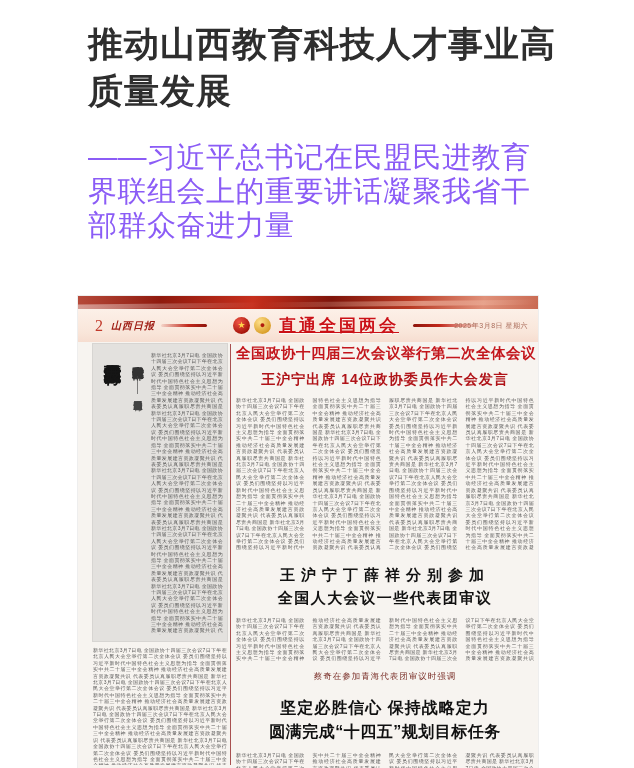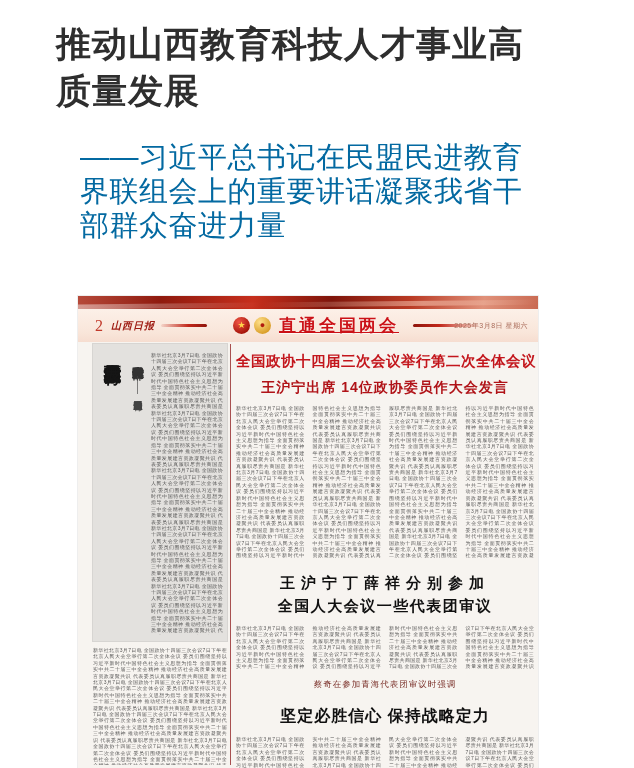--- a/index.html
+++ b/index.html
@@ -1,25 +1,25 @@
 <!DOCTYPE html>
 <html><head>
 <meta charset="utf-8">
 <style>
   html,body{margin:0;padding:0;}
   body{width:634px;height:768px;overflow:hidden;background:#ffffff;
        font-family:"Liberation Sans",sans-serif;position:relative;}
   .app{position:absolute;inset:0;background:#fff;}
 
   
-  .hdr{padding:20px 60px 0 56px;}
+  .hdr{padding:20px 60px 0 88px;}
   .title{font-size:35px;line-height:47px;font-weight:600;color:#2e2e2e;
          letter-spacing:1px;width:470px;}
   .subtitle{margin-top:26px;font-size:29px;line-height:34px;font-weight:500;
-            color:#0369a1;width:470px;letter-spacing:0.5px;margin-left:24px;}
+            color:#8b5cf6;width:470px;letter-spacing:0.5px;}
   .meta{margin-top:12px;font-family:"Liberation Serif",serif;font-size:17px;
         color:#9a9a9a;display:flex;gap:22px;}
 
   
   .paper{position:absolute;left:78px;top:296px;width:460px;height:472px;
          background:#f7f4f0;overflow:hidden;box-shadow:0 0 0 1px #eee;}
   .waveband{position:relative;height:13px;overflow:hidden;
      background:linear-gradient(100deg,#b64a3a 0%,#8f1a0e 18%,#c62f1d 38%,#7e150b 55%,#b93a24 72%,#e0917a 88%,#c96a52 100%);}
   .waveband:after{content:"";position:absolute;left:0;right:0;top:6px;height:5px;
      background:linear-gradient(100deg,rgba(255,255,255,.45),rgba(255,255,255,0) 40%,rgba(255,220,200,.5) 75%,rgba(255,255,255,0));
@@ -57,21 +57,21 @@
   .vsub{writing-mode:vertical-lr;flex:none;margin-left:4px;height:100%;}
   .vkick{display:inline-block;font-size:11.5px;font-weight:bold;color:#333;line-height:15px;margin-top:6px;}
   .vline{display:inline-block;font-size:9px;color:#444;line-height:12px;margin-top:14px;}
   .mini{font-size:5px;line-height:6.4px;color:#4a4a4a;text-align:justify;
      overflow:hidden;word-break:break-all;letter-spacing:.3px;opacity:.9;}
   .grayblk .mini{flex:1;margin-left:4px;height:100%;}
   .leftbottom{margin-top:6px;height:118px;}
 
   
   .a1-head{color:#c3161c;font-weight:bold;font-size:14.5px;letter-spacing:.5px;
-     margin-top:8px;white-space:nowrap;}
+     margin-top:0;white-space:nowrap;}
   .a1-sub{color:#b01318;font-weight:bold;font-size:14px;margin-top:8px;letter-spacing:1px;}
   .cols{column-gap:8px;text-align:justify;margin-top:8px;}
   .c4{column-count:4;}
   .a1-text{height:156px;}
   .a2{margin-top:10px;}
   .a2-l1{color:#101010;font-weight:bold;font-size:15px;letter-spacing:6px;line-height:23px;}
   .a2-l2{color:#101010;font-weight:bold;font-size:15px;letter-spacing:1.5px;line-height:23px;}
   .a2-text{height:46px;}
   .a3{margin-top:8px;}
   .a3-kick{color:#7a2f28;font-size:8.5px;letter-spacing:1px;}
@@ -128,19 +128,20 @@
           <div class="mini cols c4 a1-text">新华社北京3月7日电 全国政协十四届三次会议7日下午在北京人民大会堂举行第二次全体会议 委员们围绕坚持以习近平新时代中国特色社会主义思想为指导 全面贯彻落实中共二十届三中全会精神 推动经济社会高质量发展建言资政凝聚共识 代表委员认真履职尽责共商国是 新华社北京3月7日电 全国政协十四届三次会议7日下午在北京人民大会堂举行第二次全体会议 委员们围绕坚持以习近平新时代中国特色社会主义思想为指导 全面贯彻落实中共二十届三中全会精神 推动经济社会高质量发展建言资政凝聚共识 代表委员认真履职尽责共商国是 新华社北京3月7日电 全国政协十四届三次会议7日下午在北京人民大会堂举行第二次全体会议 委员们围绕坚持以习近平新时代中国特色社会主义思想为指导 全面贯彻落实中共二十届三中全会精神 推动经济社会高质量发展建言资政凝聚共识 代表委员认真履职尽责共商国是 新华社北京3月7日电 全国政协十四届三次会议7日下午在北京人民大会堂举行第二次全体会议 委员们围绕坚持以习近平新时代中国特色社会主义思想为指导 全面贯彻落实中共二十届三中全会精神 推动经济社会高质量发展建言资政凝聚共识 代表委员认真履职尽责共商国是 新华社北京3月7日电 全国政协十四届三次会议7日下午在北京人民大会堂举行第二次全体会议 委员们围绕坚持以习近平新时代中国特色社会主义思想为指导 全面贯彻落实中共二十届三中全会精神 推动经济社会高质量发展建言资政凝聚共识 代表委员认真履职尽责共商国是 新华社北京3月7日电 全国政协十四届三次会议7日下午在北京人民大会堂举行第二次全体会议 委员们围绕坚持以习近平新时代中国特色社会主义思想为指导 全面贯彻落实中共二十届三中全会精神 推动经济社会高质量发展建言资政凝聚共识 代表委员认真履职尽责共商国是 新华社北京3月7日电 全国政协十四届三次会议7日下午在北京人民大会堂举行第二次全体会议 委员们围绕坚持以习近平新时代中国特色社会主义思想为指导 全面贯彻落实中共二十届三中全会精神 推动经济社会高质量发展建言资政凝聚共识 代表委员认真履职尽责共商国是 新华社北京3月7日电 全国政协十四届三次会议7日下午在北京人民大会堂举行第二次全体会议 委员们围绕坚持以习近平新时代中国特色社会主义思想为指导 全面贯彻落实中共二十届三中全会精神 推动经济社会高质量发展建言资政凝聚共识 代表委员认真履职尽责共商国是 新华社北京3月7日电 全国政协十四届三次会议7日下午在北京人民大会堂举行第二次全体会议 委员们围绕坚持以习近平新时代中国特色社会主义思想为指导 全面贯彻落实中共二十届三中全会精神 推动经济社会高质量发展建言资政凝聚共识 代表委员认真履职尽责共商国是 新华社北京3月7日电 全国政协十四届三次会议7日下午在北京人民大会堂举行第二次全体会议 委员们围绕坚持以习近平新时代中国特色社会主义思想为指导 全面贯彻落实中共二十届三中全会精神 推动经济社会高质量发展建言资政凝聚共识 代表委员认真履职尽责共商国是 新华社北京3月7日电 全国政协十四届三次会议7日下午在北京人民大会堂举行第二次全体会议 委员们围绕坚持以习近平新时代中国特色社会主义思想为指导 全面贯彻落实中共二十届三中全会精神 推动经济社会高质量发展建言资政凝聚共识 代表委员认真履职尽责共商国是 新华社北京3月7日电 全国政协十四届三次会议7日下午在北京人民大会堂举行第二次全体会议 委员们围绕坚持以习近平新时代中国特色社会主义思想为指导 全面贯彻落实中共二十届三中全会精神 推动经济社会高质量发展建言资政凝聚共识 代表委员认真履职尽责共商国是 新华社北京3月7日电 全国政协十四届三次会议7日下午在北京人民大会堂举行第二次全体会议 委员们围绕坚持以习近平新时代中国特色社会主义思想为指导 全面贯彻落实中共二十届三中全会精神 推动经济社会高质量发展建言资政凝聚共识 代表委员认真履职尽责共商国是 新华社北京3月7日电 全国政协十四届三次会议7日下午在北京人民大会堂举行第二次全体会议 委员们围绕坚持以习近平新时代中国特色社会主义思想为指导 全面贯彻落实中共二十届三中全会精神 推动经济社会高质量发展建言资政凝聚共识 代表委员认真履职尽责共商国是 新华社北京3月7日电 全国政协十四届三次会议7日下午在北京人民大会堂举行第二次全体会议 委员们围绕坚持以习近平新时代中国特色社会主义思想为指导 全面贯彻落实中共二十届三中全会精神 推动经济社会高质量发展建言资政凝聚共识 代表委员认真履职尽责共商国是 新华社北京3月7日电 全国政协十四届三次会议7日下午在北京人民大会堂举行第二次全体会议 委员们围绕坚持以习近平新时代中国特色社会主义思想为指导 全面贯彻落实中共二十届三中全会精神 推动经济社会高质量发展建言资政凝聚共识 代表委员认真履职尽责共商国是 新华社北京3月7日电 全国政协十四届三次会议7日下午在北京人民大会堂举行第二次全体会议 委员们围绕坚持以习近平新时代中国特色社会主义思想为指导 全面贯彻落实中共二十届三中全会精神 推动经济社会高质量发展建言资政凝聚共识 代表委员认真履职尽责共商国是 新华社北京3月7日电 全国政协十四届三次会议7日下午在北京人民大会堂举行第二次全体会议 委员们围绕坚持以习近平新时代中国特色社会主义思想为指导 全面贯彻落实中共二十届三中全会精神 推动经济社会高质量发展建言资政凝聚共识 代表委员认真履职尽责共商国是 新华社北京3月7日电 全国政协十四届三次会议7日下午在北京人民大会堂举行第二次全体会议 委员们围绕坚持以习近平新时代中国特色社会主义思想为指导 全面贯彻落实中共二十届三中全会精神 推动经济社会高质量发展建言资政凝聚共识 代表委员认真履职尽责共商国是 新华社北京3月7日电 全国政协十四届三次会议7日下午在北京人民大会堂举行第二次全体会议 委员们围绕坚持以习近平新时代中国特色社会主义思想为指导 全面贯彻落实中共二十届三中全会精神 推动经济社会高质量发展建言资政凝聚共识 代表委员认真履职尽责共商国是 新华社北京3月7日电 全国政协十四届三次会议7日下午在北京人民大会堂举行第二次全体会议 委员们围绕坚持以习近平新时代中国特色社会主义思想为指导 全面贯彻落实中共二十届三中全会精神 推动经济社会高质量发展建言资政凝聚共识 代表委员认真履职尽责共商国是 新华社北京3月7日电 全国政协十四届三次会议7日下午在北京人民大会堂举行第二次全体会议 委员们围绕坚持以习近平新时代中国特色社会主义思想为指导 全面贯彻落实中共二十届三中全会精神 推动经济社会高质量发展建言资政凝聚共识 代表委员认真履职尽责共商国是 新华社北京3月7日电 全国政协十四届三次会议7日下午在北京人民大会堂举行第二次全体会议 委员们围绕坚持以习近平新时代中国特色社会主义思想为指导 全面贯彻落实中共二十届三中全会精神 推动经济社会高质量发展建言资政凝聚共识 代表委员认真履职尽责共商国是 新华社北京3月7日电 全国政协十四届三次会议7日下午在北京人民大会堂举行第二次全体会议 委员们围绕坚持以习近平新时代中国特色社会主义思想为指导 全面贯彻落实中共二十届三中全会精神 推动经济社会高质量发展建言资政凝聚共识 代表委员认真履职尽责共商国是 新华社北京3月7日电 全国政协十四届三次会议7日下午在北京人民大会堂举行第二次全体会议 委员们围绕坚持以习近平新时代中国特色社会主义思想为指导 全面贯彻落实中共二十届三中全会精神 推动经济社会高质量发展建言资政凝聚共识 代表委员认真履职尽责共商国是 新华社北京3月7日电 全国政协十四届三次会议7日下午在北京人民大会堂举行第二次全体会议 委员们围绕坚持以习近平新时代中国特色社会主义思想为指导 全面贯彻落实中共二十届三中全会精神 推动经济社会高质量发展建言资政凝聚共识 代表委员认真履职尽责共商国是 新华社北京3月7日电 全国政协十四届三次会议7日下午在北京人民大会堂举行第二次全体会议 委员们围绕坚持以习近平新时代中国特色社会主义思想为指导 全面贯彻落实中共二十届三中全会精神 推动经济社会高质量发展建言资政凝聚共识 代表委员认真履职尽责共商国是 新华社北京3月7日电 全国政协十四届三次会议7日下午在北京人民大会堂举行第二次全体会议 委员们围绕坚持以习近平新时代中国特色社会主义思想为指导 全面贯彻落实中共二十届三中全会精神 推动经济社会高质量发展建言资政凝聚共识 代表委员认真履职尽责共商国是 新华社北京3月7日电 全国政协十四届三次会议7日下午在北京人民大会堂举行第二次全体会议 委员们围绕坚持以习近平新时代中国特色社会主义思想为指导 全面贯彻落实中共二十届三中全会精神 推动经济社会高质量发展建言资政凝聚共识 代表委员认真履职尽责共商国是 新华社北京3月7日电 全国政协十四届三次会议7日下午在北京人民大会堂举行第二次全体会议 委员们围绕坚持以习近平新时代中国特色社会主义思想为指导 全面贯彻落实中共二十届三中全会精神 推动经济社会高质量发展建言资政凝聚共识 代表委员认真履职尽责共商国是 </div>
         </div>
         <div class="a2">
           <div class="a2-l1">王沪宁丁薛祥分别参加</div>
           <div class="a2-l2">全国人大会议一些代表团审议</div>
           <div class="mini cols c4 a2-text">新华社北京3月7日电 全国政协十四届三次会议7日下午在北京人民大会堂举行第二次全体会议 委员们围绕坚持以习近平新时代中国特色社会主义思想为指导 全面贯彻落实中共二十届三中全会精神 推动经济社会高质量发展建言资政凝聚共识 代表委员认真履职尽责共商国是 新华社北京3月7日电 全国政协十四届三次会议7日下午在北京人民大会堂举行第二次全体会议 委员们围绕坚持以习近平新时代中国特色社会主义思想为指导 全面贯彻落实中共二十届三中全会精神 推动经济社会高质量发展建言资政凝聚共识 代表委员认真履职尽责共商国是 新华社北京3月7日电 全国政协十四届三次会议7日下午在北京人民大会堂举行第二次全体会议 委员们围绕坚持以习近平新时代中国特色社会主义思想为指导 全面贯彻落实中共二十届三中全会精神 推动经济社会高质量发展建言资政凝聚共识 代表委员认真履职尽责共商国是 新华社北京3月7日电 全国政协十四届三次会议7日下午在北京人民大会堂举行第二次全体会议 委员们围绕坚持以习近平新时代中国特色社会主义思想为指导 全面贯彻落实中共二十届三中全会精神 推动经济社会高质量发展建言资政凝聚共识 代表委员认真履职尽责共商国是 新华社北京3月7日电 全国政协十四届三次会议7日下午在北京人民大会堂举行第二次全体会议 委员们围绕坚持以习近平新时代中国特色社会主义思想为指导 全面贯彻落实中共二十届三中全会精神 推动经济社会高质量发展建言资政凝聚共识 代表委员认真履职尽责共商国是 新华社北京3月7日电 全国政协十四届三次会议7日下午在北京人民大会堂举行第二次全体会议 委员们围绕坚持以习近平新时代中国特色社会主义思想为指导 全面贯彻落实中共二十届三中全会精神 推动经济社会高质量发展建言资政凝聚共识 代表委员认真履职尽责共商国是 新华社北京3月7日电 全国政协十四届三次会议7日下午在北京人民大会堂举行第二次全体会议 委员们围绕坚持以习近平新时代中国特色社会主义思想为指导 全面贯彻落实中共二十届三中全会精神 推动经济社会高质量发展建言资政凝聚共识 代表委员认真履职尽责共商国是 新华社北京3月7日电 全国政协十四届三次会议7日下午在北京人民大会堂举行第二次全体会议 委员们围绕坚持以习近平新时代中国特色社会主义思想为指导 全面贯彻落实中共二十届三中全会精神 推动经济社会高质量发展建言资政凝聚共识 代表委员认真履职尽责共商国是 新华社北京3月7日电 全国政协十四届三次会议7日下午在北京人民大会堂举行第二次全体会议 委员们围绕坚持以习近平新时代中国特色社会主义思想为指导 全面贯彻落实中共二十届三中全会精神 推动经济社会高质量发展建言资政凝聚共识 代表委员认真履职尽责共商国是 新华社北京3月7日电 全国政协十四届三次会议7日下午在北京人民大会堂举行第二次全体会议 委员们围绕坚持以习近平新时代中国特色社会主义思想为指导 全面贯彻落实中共二十届三中全会精神 推动经济社会高质量发展建言资政凝聚共识 代表委员认真履职尽责共商国是 新华社北京3月7日电 全国政协十四届三次会议7日下午在北京人民大会堂举行第二次全体会议 委员们围绕坚持以习近平新时代中国特色社会主义思想为指导 全面贯彻落实中共二十届三中全会精神 推动经济社会高质量发展建言资政凝聚共识 代表委员认真履职尽责共商国是 新华社北京3月7日电 全国政协十四届三次会议7日下午在北京人民大会堂举行第二次全体会议 委员们围绕坚持以习近平新时代中国特色社会主义思想为指导 全面贯彻落实中共二十届三中全会精神 推动经济社会高质量发展建言资政凝聚共识 代表委员认真履职尽责共商国是 </div>
         </div>
         <div class="a3">
           <div class="a3-kick">蔡奇在参加青海代表团审议时强调</div>
           <div class="a3-l1">坚定必胜信心 保持战略定力</div>
+          <div class="a3-l2">圆满完成“十四五”规划目标任务</div>
           <div class="mini cols c4 a3-text">新华社北京3月7日电 全国政协十四届三次会议7日下午在北京人民大会堂举行第二次全体会议 委员们围绕坚持以习近平新时代中国特色社会主义思想为指导 全面贯彻落实中共二十届三中全会精神 推动经济社会高质量发展建言资政凝聚共识 代表委员认真履职尽责共商国是 新华社北京3月7日电 全国政协十四届三次会议7日下午在北京人民大会堂举行第二次全体会议 委员们围绕坚持以习近平新时代中国特色社会主义思想为指导 全面贯彻落实中共二十届三中全会精神 推动经济社会高质量发展建言资政凝聚共识 代表委员认真履职尽责共商国是 新华社北京3月7日电 全国政协十四届三次会议7日下午在北京人民大会堂举行第二次全体会议 委员们围绕坚持以习近平新时代中国特色社会主义思想为指导 全面贯彻落实中共二十届三中全会精神 推动经济社会高质量发展建言资政凝聚共识 代表委员认真履职尽责共商国是 新华社北京3月7日电 全国政协十四届三次会议7日下午在北京人民大会堂举行第二次全体会议 委员们围绕坚持以习近平新时代中国特色社会主义思想为指导 全面贯彻落实中共二十届三中全会精神 推动经济社会高质量发展建言资政凝聚共识 代表委员认真履职尽责共商国是 新华社北京3月7日电 全国政协十四届三次会议7日下午在北京人民大会堂举行第二次全体会议 委员们围绕坚持以习近平新时代中国特色社会主义思想为指导 全面贯彻落实中共二十届三中全会精神 推动经济社会高质量发展建言资政凝聚共识 代表委员认真履职尽责共商国是 新华社北京3月7日电 全国政协十四届三次会议7日下午在北京人民大会堂举行第二次全体会议 委员们围绕坚持以习近平新时代中国特色社会主义思想为指导 全面贯彻落实中共二十届三中全会精神 推动经济社会高质量发展建言资政凝聚共识 代表委员认真履职尽责共商国是 新华社北京3月7日电 全国政协十四届三次会议7日下午在北京人民大会堂举行第二次全体会议 委员们围绕坚持以习近平新时代中国特色社会主义思想为指导 全面贯彻落实中共二十届三中全会精神 推动经济社会高质量发展建言资政凝聚共识 代表委员认真履职尽责共商国是 新华社北京3月7日电 全国政协十四届三次会议7日下午在北京人民大会堂举行第二次全体会议 委员们围绕坚持以习近平新时代中国特色社会主义思想为指导 全面贯彻落实中共二十届三中全会精神 推动经济社会高质量发展建言资政凝聚共识 代表委员认真履职尽责共商国是 新华社北京3月7日电 全国政协十四届三次会议7日下午在北京人民大会堂举行第二次全体会议 委员们围绕坚持以习近平新时代中国特色社会主义思想为指导 全面贯彻落实中共二十届三中全会精神 推动经济社会高质量发展建言资政凝聚共识 代表委员认真履职尽责共商国是 新华社北京3月7日电 全国政协十四届三次会议7日下午在北京人民大会堂举行第二次全体会议 委员们围绕坚持以习近平新时代中国特色社会主义思想为指导 全面贯彻落实中共二十届三中全会精神 推动经济社会高质量发展建言资政凝聚共识 代表委员认真履职尽责共商国是 新华社北京3月7日电 全国政协十四届三次会议7日下午在北京人民大会堂举行第二次全体会议 委员们围绕坚持以习近平新时代中国特色社会主义思想为指导 全面贯彻落实中共二十届三中全会精神 推动经济社会高质量发展建言资政凝聚共识 代表委员认真履职尽责共商国是 新华社北京3月7日电 全国政协十四届三次会议7日下午在北京人民大会堂举行第二次全体会议 委员们围绕坚持以习近平新时代中国特色社会主义思想为指导 全面贯彻落实中共二十届三中全会精神 推动经济社会高质量发展建言资政凝聚共识 代表委员认真履职尽责共商国是 </div>
         </div>
       </div>
 
     </div>
   </div>
 </div>
 
 </body></html>

